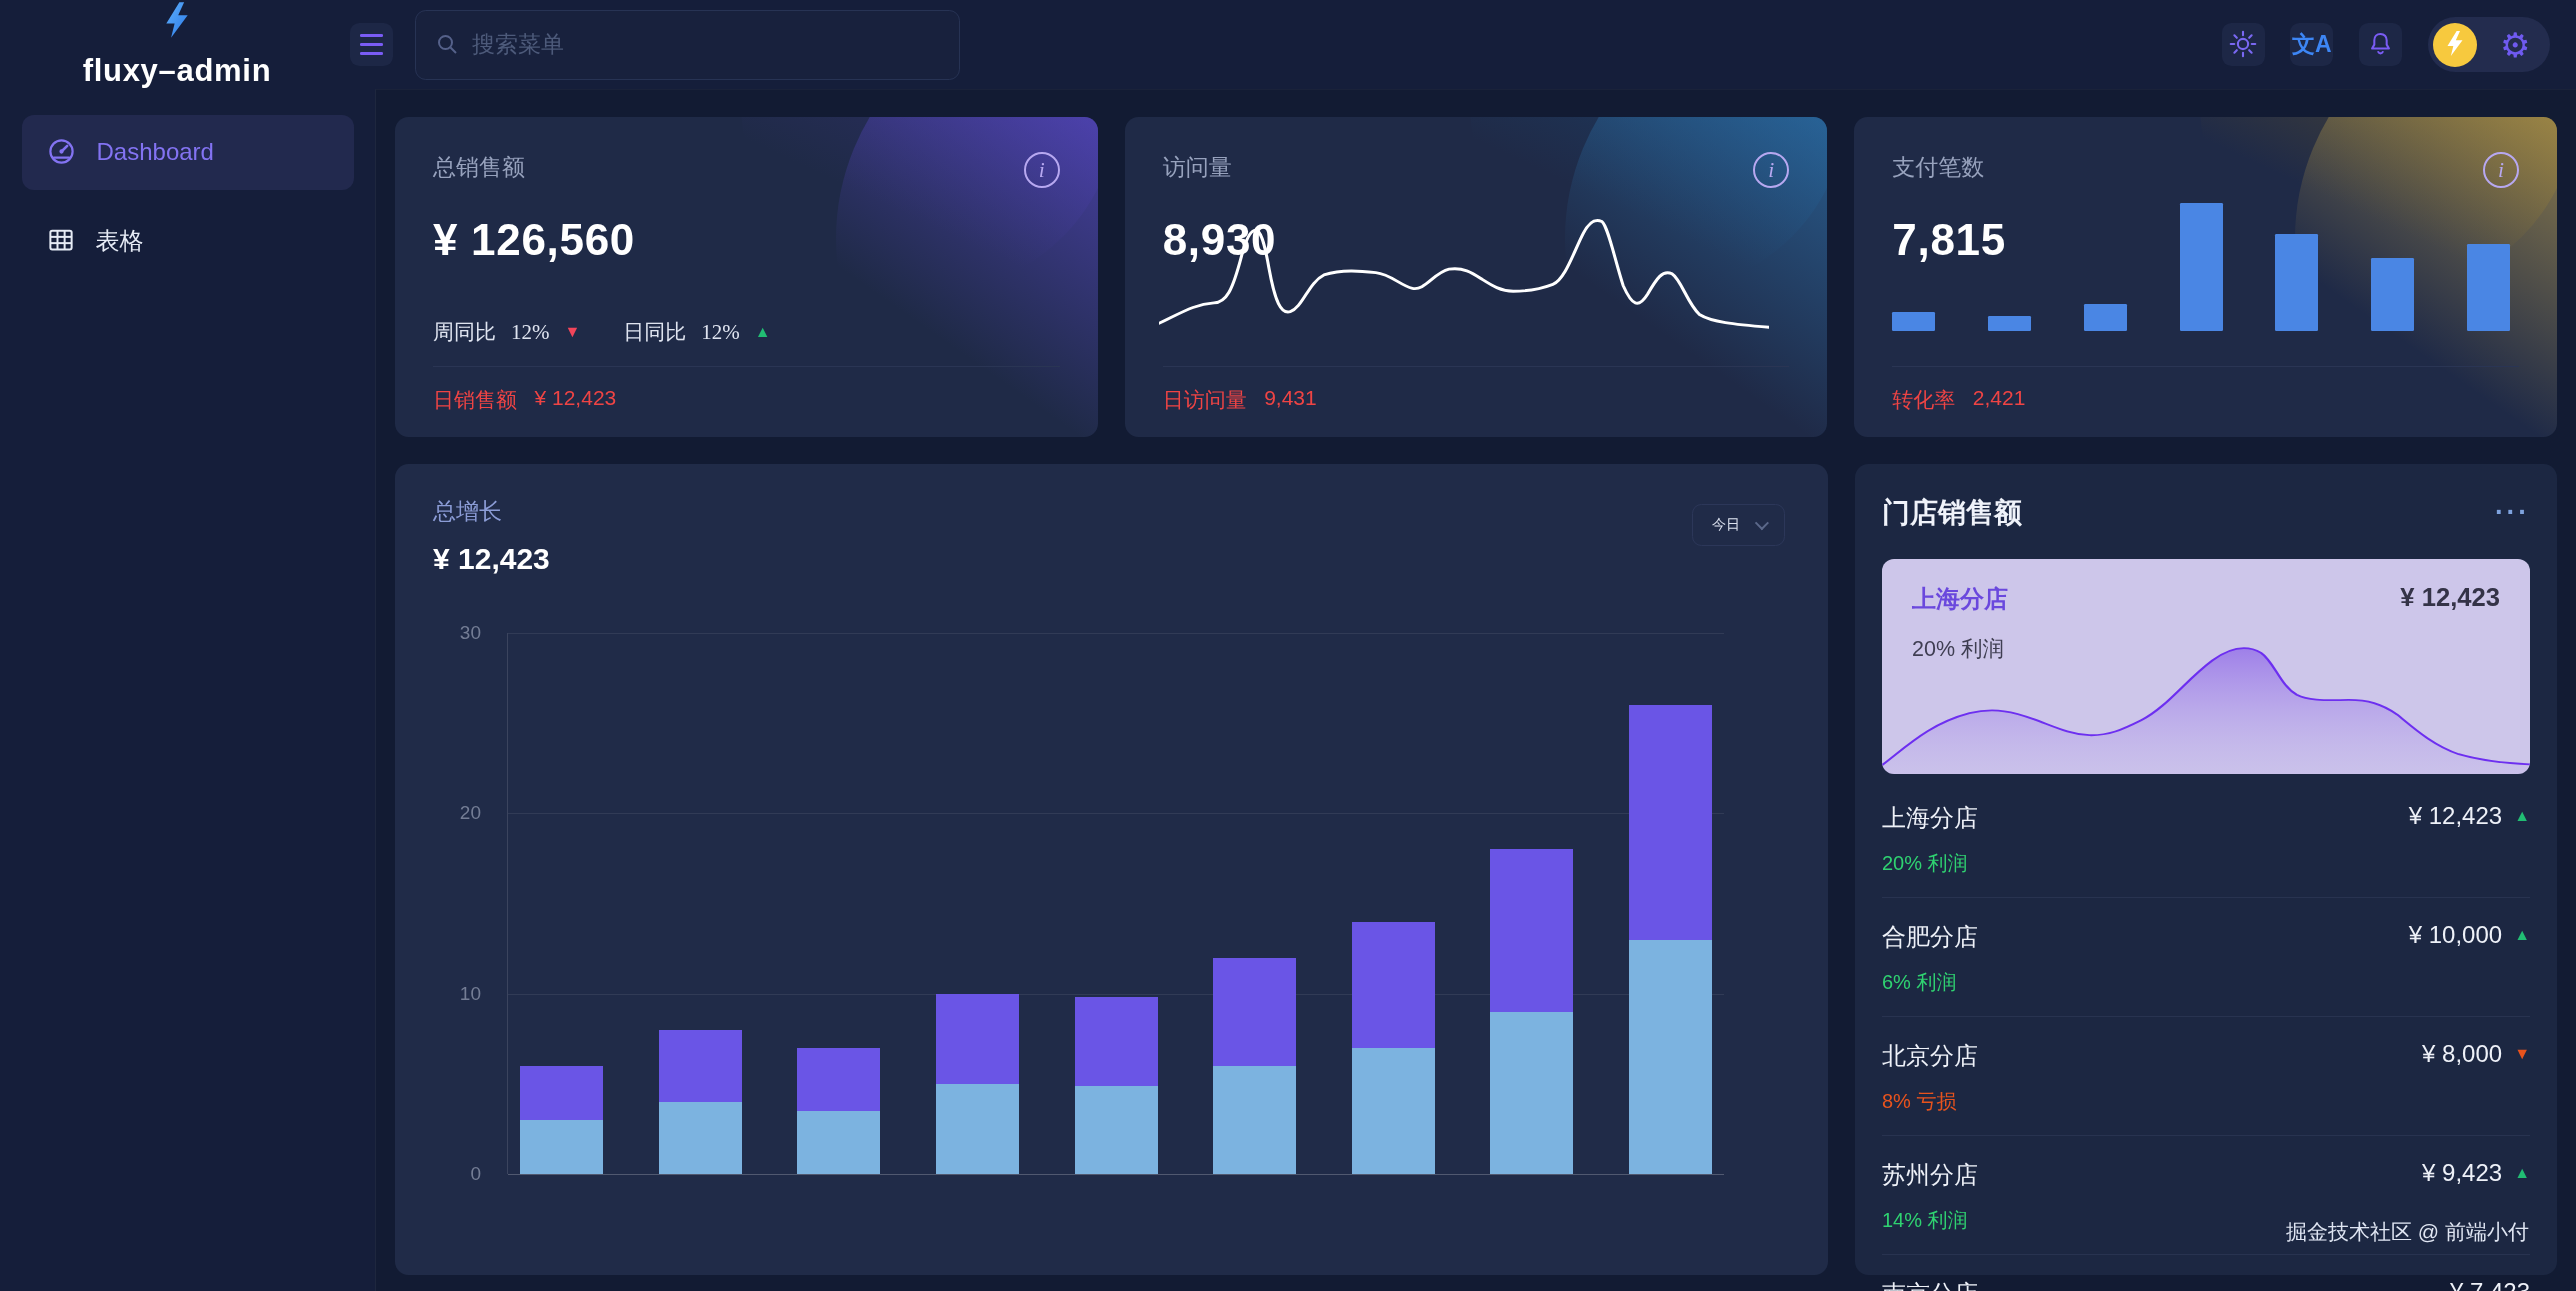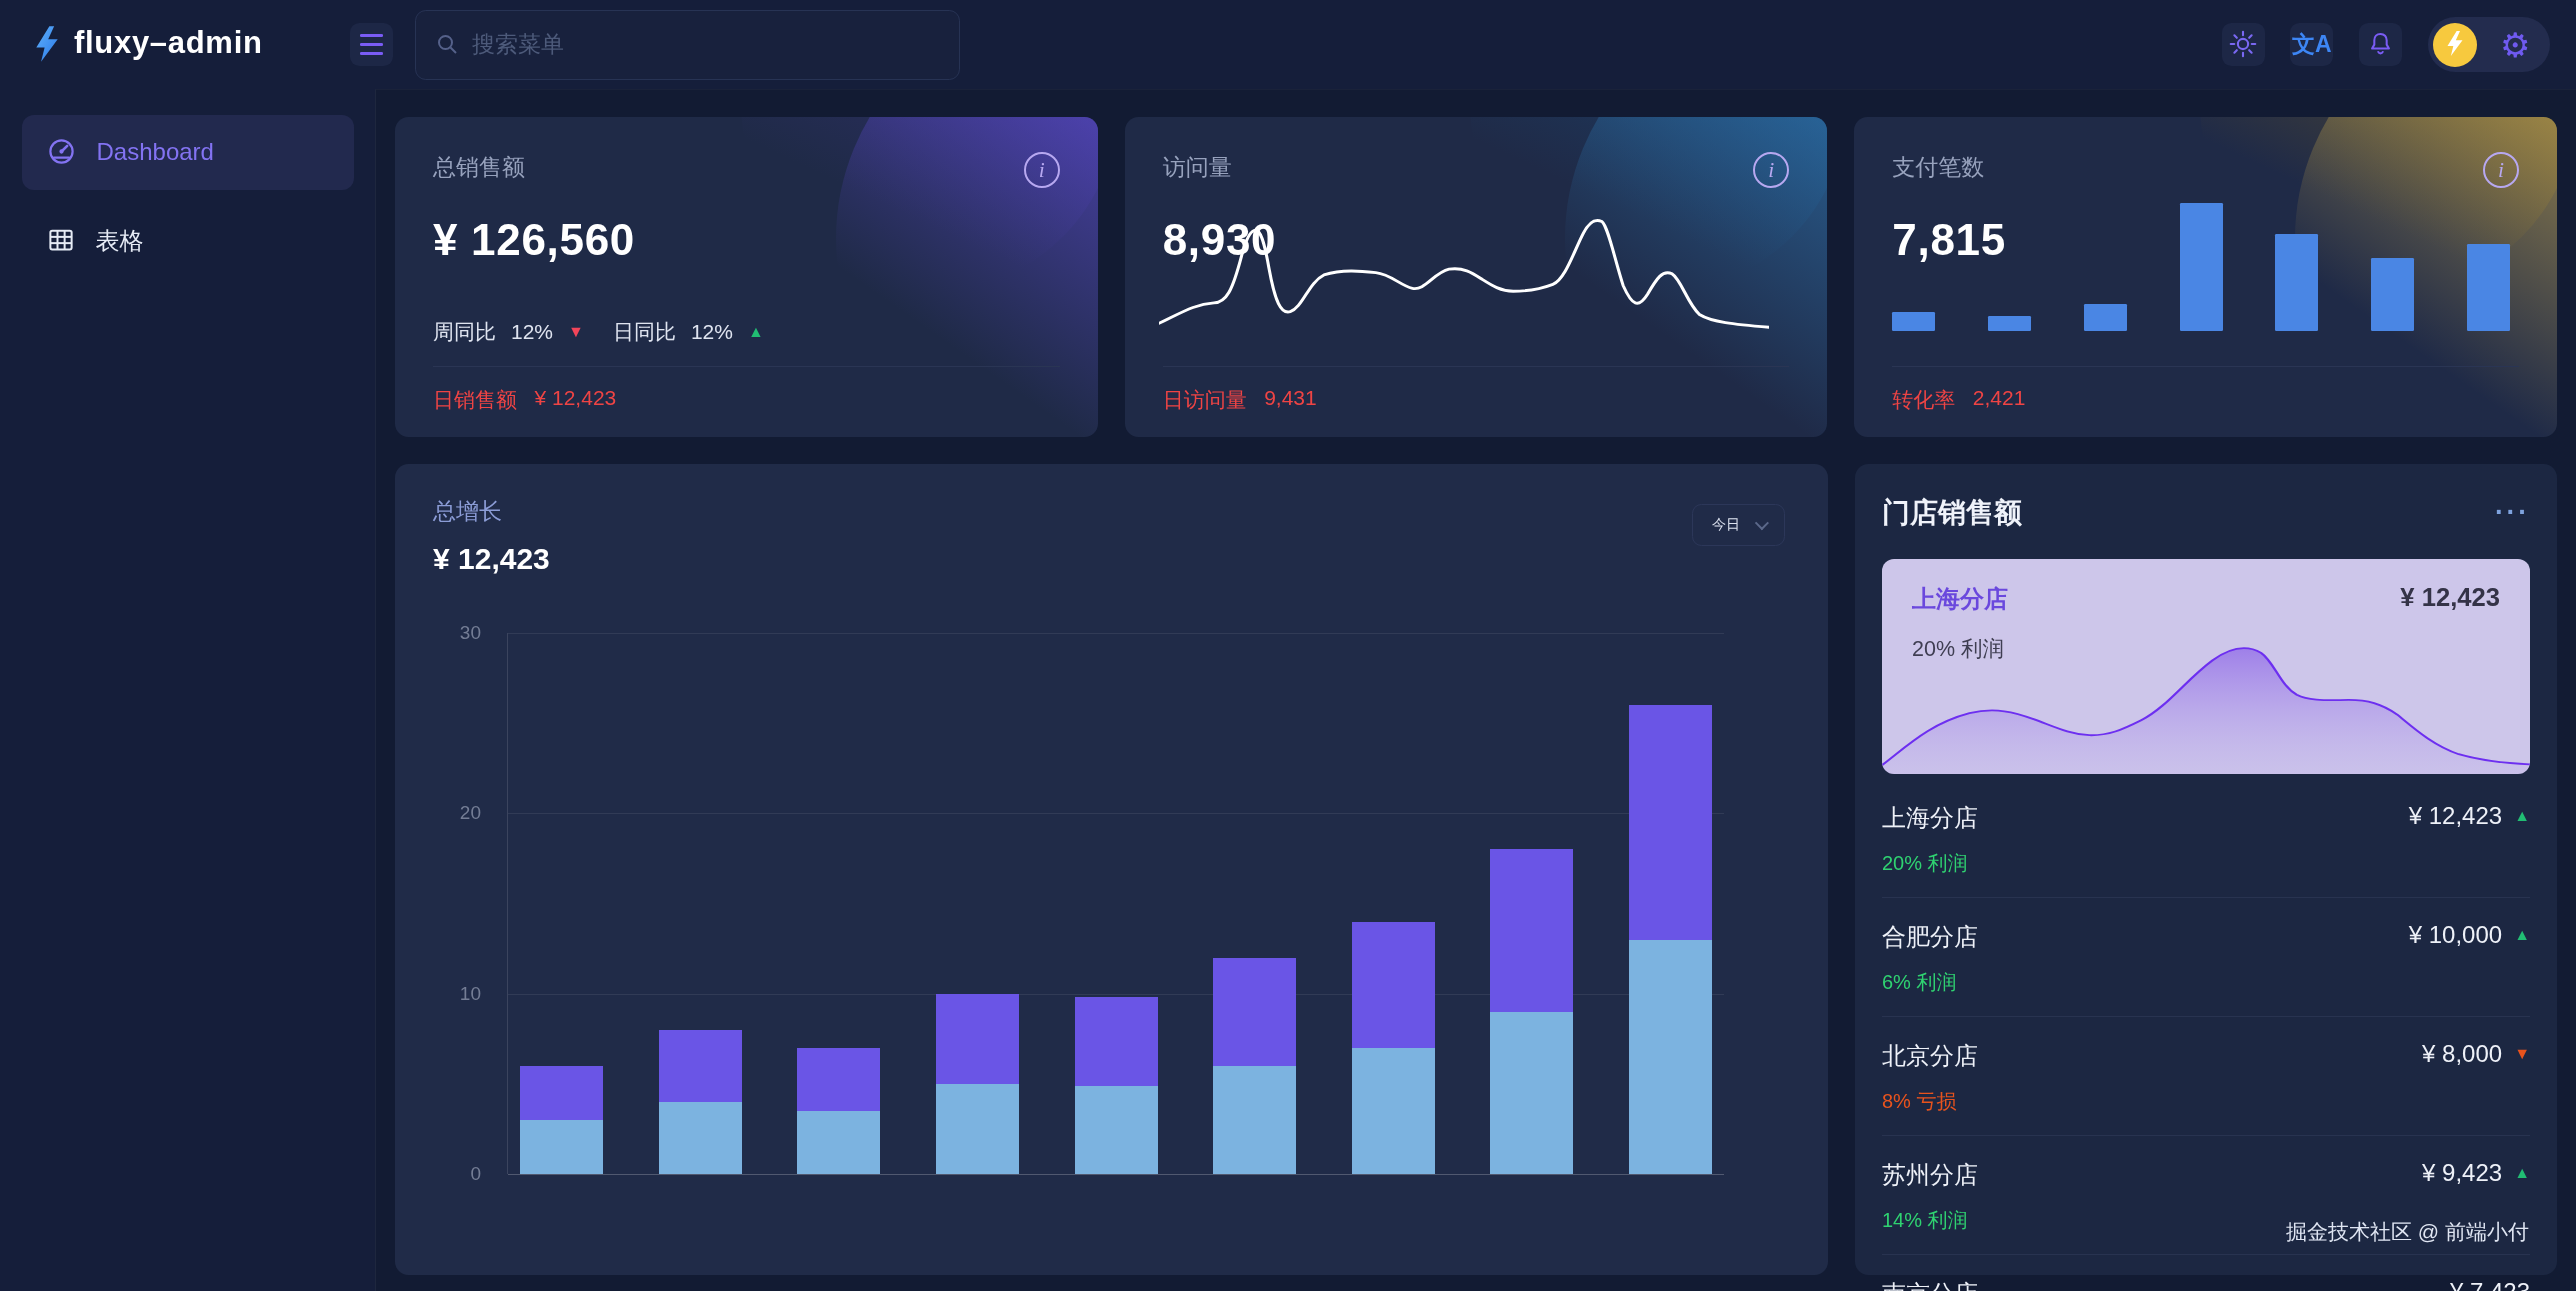--- a/index.html
+++ b/index.html
@@ -7,21 +7,21 @@
   body {
     background:#151e3a;
     font-family:"Liberation Sans", sans-serif;
     color:#e7ebf5;
   }
   .app { position:relative; width:2576px; height:1291px; }
 
   
   .topbar { position:absolute; top:0; left:0; right:0; height:89px;
     display:flex; align-items:center; background:#151e3a; z-index:5; }
-  .logo { display:flex; align-items:flex-start; gap:12px; margin-left:32px; width:290px; }
+  .logo { display:flex; align-items:center; gap:12px; margin-left:32px; width:290px;flex-direction:column; }
   .logo-title { font-size:31px; font-weight:bold; color:#ffffff; letter-spacing:0.7px; }
   .icon-btn { width:43px; height:43px; border-radius:9.4px; background:#1d2746;
     display:flex; align-items:center; justify-content:center; cursor:pointer; }
   .hamburger { margin-left:28px; flex-direction:column; gap:6px; }
   .hamburger i { display:block; width:23px; height:2.7px; border-radius:1.3px; background:#7a5cf5; }
   .search { margin-left:21.5px; width:545px; height:70px; border:1.3px solid #273354;
     border-radius:10.8px; display:flex; align-items:center; padding:0 19px; gap:13.5px;
     background:rgba(255,255,255,0.015); }
   .search input { background:transparent; border:none; outline:none; color:#aab4cf;
     font-size:23px; width:100%; font-family:inherit; }
@@ -60,21 +60,21 @@
   .visits .b2 { background:linear-gradient(215deg,#2e79b5 8%,rgba(46,121,181,0) 74%); }
   .payments .b1 { background:linear-gradient(205deg,#6e5b26 10%,rgba(110,91,38,0) 72%); }
   .payments .b2 { background:linear-gradient(215deg,#c9a94e 8%,rgba(201,169,78,0) 74%); }
   .card-title-row { position:relative; display:flex; justify-content:space-between; align-items:flex-start; }
   .card-title { font-size:23px; color:#97a2bd; }
   .info-icon { width:36px; height:36px; border-radius:50%; border:2px solid #b7a8f0;
     color:#b7a8f0; font-size:21.5px; display:flex; align-items:center; justify-content:center;
     font-style:italic; font-family:"Liberation Serif",serif; cursor:pointer; }
   .big-value { position:relative; margin-top:27px; font-size:44px; font-weight:600; color:#ffffff; letter-spacing:0.7px; }
   .card-bottom { position:absolute; left:38px; right:38px; bottom:23px; }
-  .trend-row { display:flex; gap:29px; font-size:21px; color:#dfe4f0; margin-bottom:20px; }
+  .trend-row { display:flex; gap:43px; font-size:21px; color:#dfe4f0; margin-bottom:20px;font-family:Liberation Serif, serif; }
   .trend-item { display:flex; align-items:center; gap:15px; }
   .tri { font-size:16px; line-height:1; }
   .tri.up { color:#21bd73; }
   .tri.down-red { color:#f2455a; }
   .tri.down-orange { color:#e8531d; }
   .divider { border-top:1.3px solid #2a3554; }
   .card-footer { padding-top:19px; display:flex; gap:17.5px; font-size:21px; color:#ef4444; }
   .mini-line { position:absolute; left:34px; right:58px; bottom:105px; height:128px; }
   .mini-bars { position:absolute; left:38px; right:47px; bottom:106px; height:128px;
     display:flex; justify-content:space-between; align-items:flex-end; }

